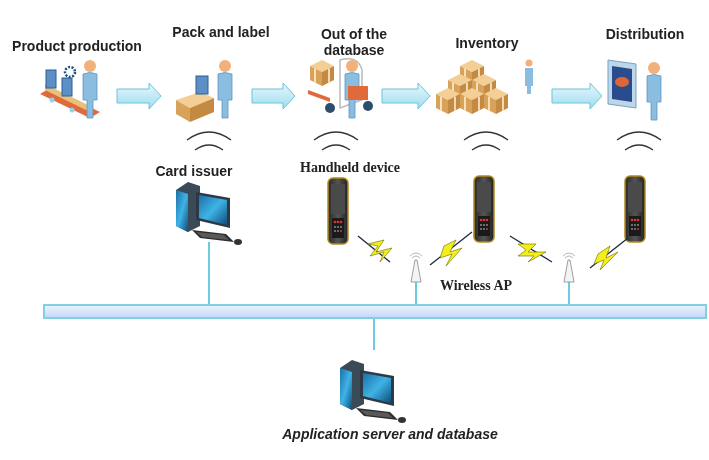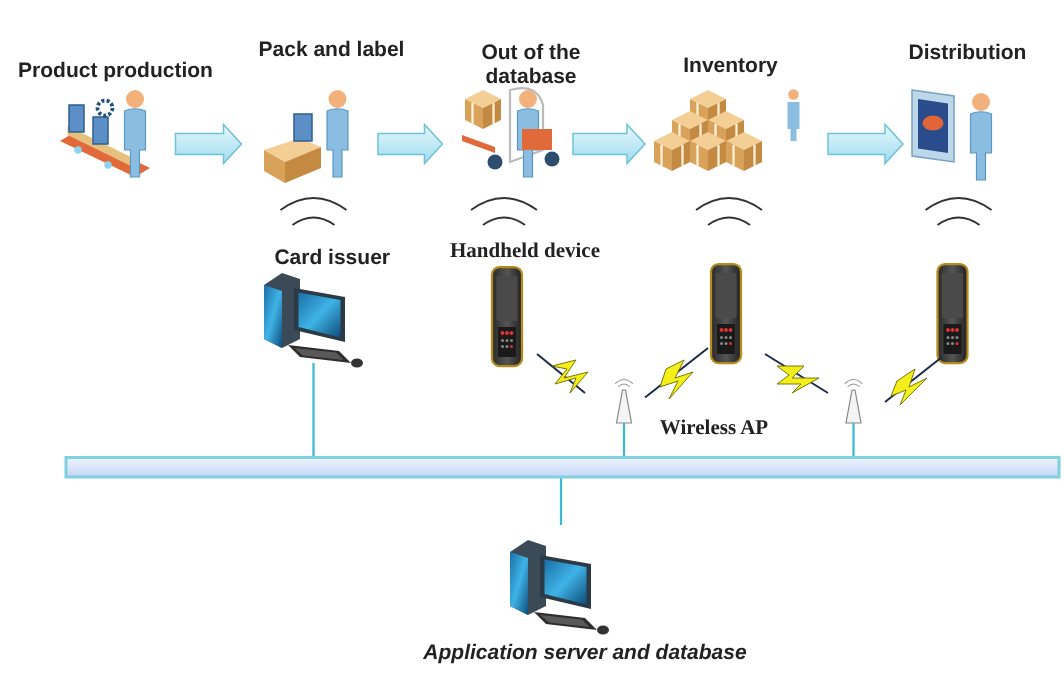--- a/index.html
+++ b/index.html
@@ -173,16 +173,16 @@
 
   <use href="#computer" x="338" y="358"></use>
 </svg>
 
 <div class="lbl" style="left:6px;top:38px;width:142px;">Product production</div>
 <div class="lbl" style="left:163px;top:24px;width:116px;">Pack and label</div>
 <div class="lbl" style="left:306px;top:26px;width:96px;white-space:normal;">Out of the database</div>
 <div class="lbl" style="left:446px;top:35px;width:82px;">Inventory</div>
 <div class="lbl" style="left:598px;top:26px;width:94px;">Distribution</div>
 
-<div class="lbl" style="left:160px;top:163px;width:100px;text-align:right;">Card issuer</div>
+<div class="lbl" style="left:144px;top:163px;width:100px;">Card issuer</div>
 <div class="lbl" style="left:286px;top:160px;width:128px;font-family:Liberation Serif, serif;">Handheld device</div>
 <div class="lbl" style="left:426px;top:278px;width:100px;font-family:Liberation Serif, serif;">Wireless AP</div>
 <div class="lbl" style="left:268px;top:426px;width:244px;font-style:italic;">Application server and database</div>
 
 </body></html>

